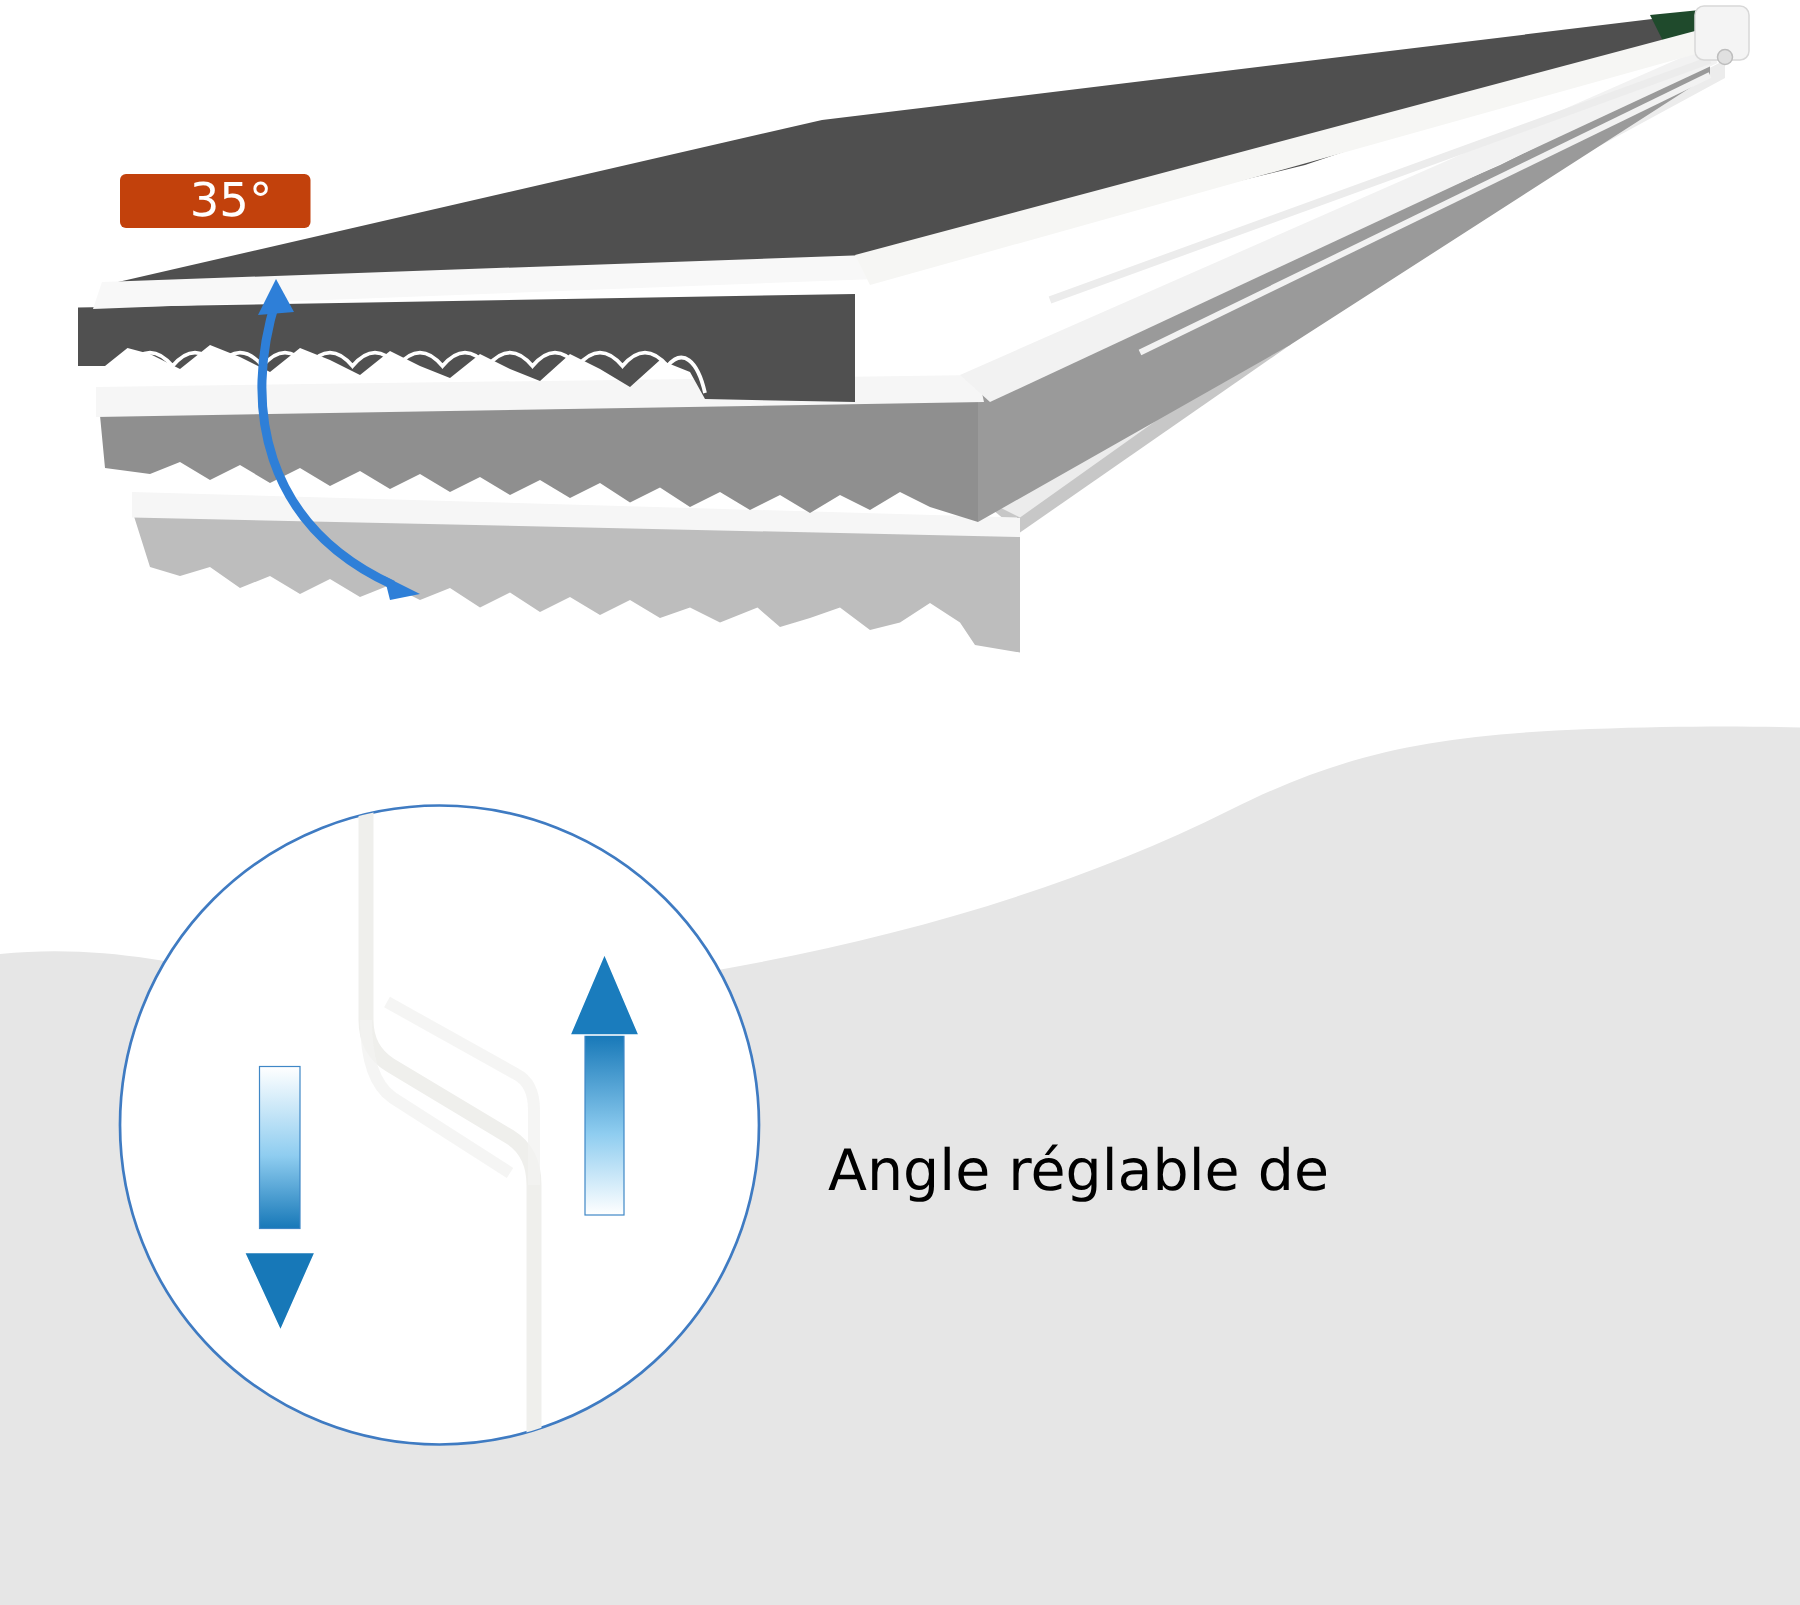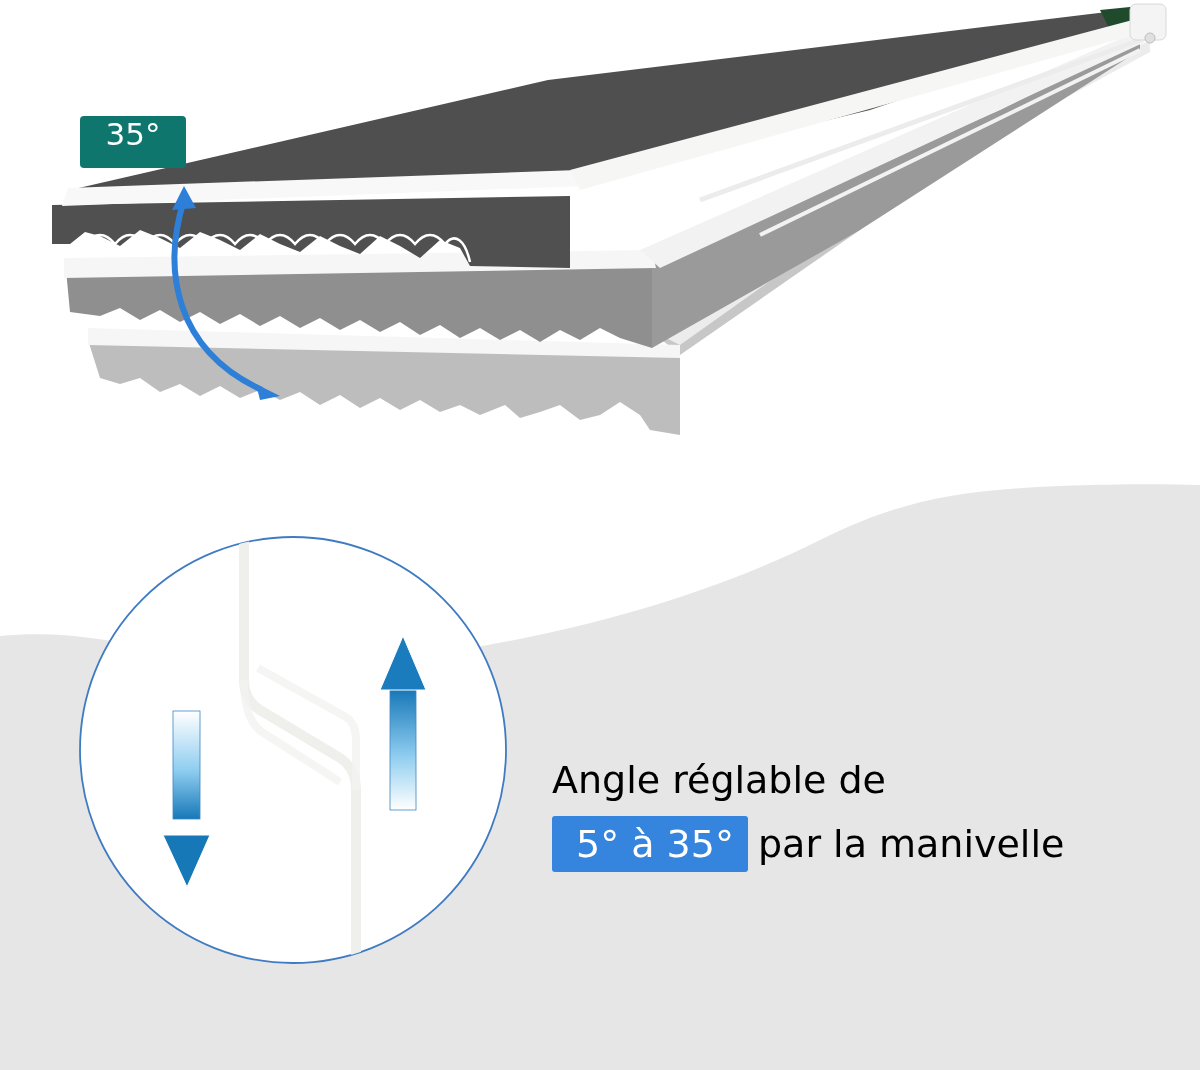--- a/index.html
+++ b/index.html
@@ -1,18 +1,18 @@
 <!DOCTYPE html>
 <html><head>
 <meta charset="utf-8">
 <style>
   html, body { margin:0; padding:0; }
   body { width:1200px; height:1070px; position:relative; overflow:hidden; background:#ffffff; font-family:"DejaVu Sans", sans-serif; }
   .scene { position:absolute; left:0; top:0; width:1200px; height:1070px; }
-  .badge-35 { position:absolute; left:80px; top:116px; width:106px; height:52px; background:#0f766e; border-radius:4px; color:#fff; font-size:31px; line-height:36px; text-align:center; font-family:"DejaVu Sans", sans-serif; }
+  .badge-35 { position:absolute; left:80px; top:116px; width:106px; height:36px; background:#c2410c; border-radius:4px; color:#fff; font-size:31px; line-height:36px; text-align:center; font-family:"DejaVu Sans", sans-serif;padding-left:21px; }
   .caption { position:absolute; left:552px; top:752px; font-family:"DejaVu Sans", sans-serif; color:#000; }
   .caption .line1 { font-size:38px; line-height:56px; letter-spacing:0; }
   .caption .line2 { margin-top:8px; display:flex; align-items:center; }
   .caption .hl { background:#3584dd; color:#fff; font-size:38px; line-height:56px; padding:0 14px 0 24px; border-radius:3px; display:inline-block; height:56px; }
   .caption .rest { font-size:38px; line-height:56px; margin-left:10px; }
 </style>
 </head>
 <body>
 
 <svg class="scene" viewBox="0 0 1200 1070" width="1200" height="1070" xmlns="http://www.w3.org/2000/svg">
@@ -82,17 +82,13 @@
       <rect x="390" y="690" width="26" height="120" fill="url(#gUp)" stroke="#3f87c6" stroke-width="0.8"></rect>
       <polygon points="380,690 426,690 403,636" fill="#1a7cbd" stroke="#ffffff" stroke-width="1"></polygon>
     </g>
   </g>
 </svg>
 
 <div class="badge-35">35°</div>
 
 <div class="caption">
   <div class="line1">Angle réglable de</div>
-  <div class="line2">
-    <span class="hl">5° à 35°</span>
-    <span class="rest">par la manivelle</span>
-  </div>
 </div>
 
 </body></html>

